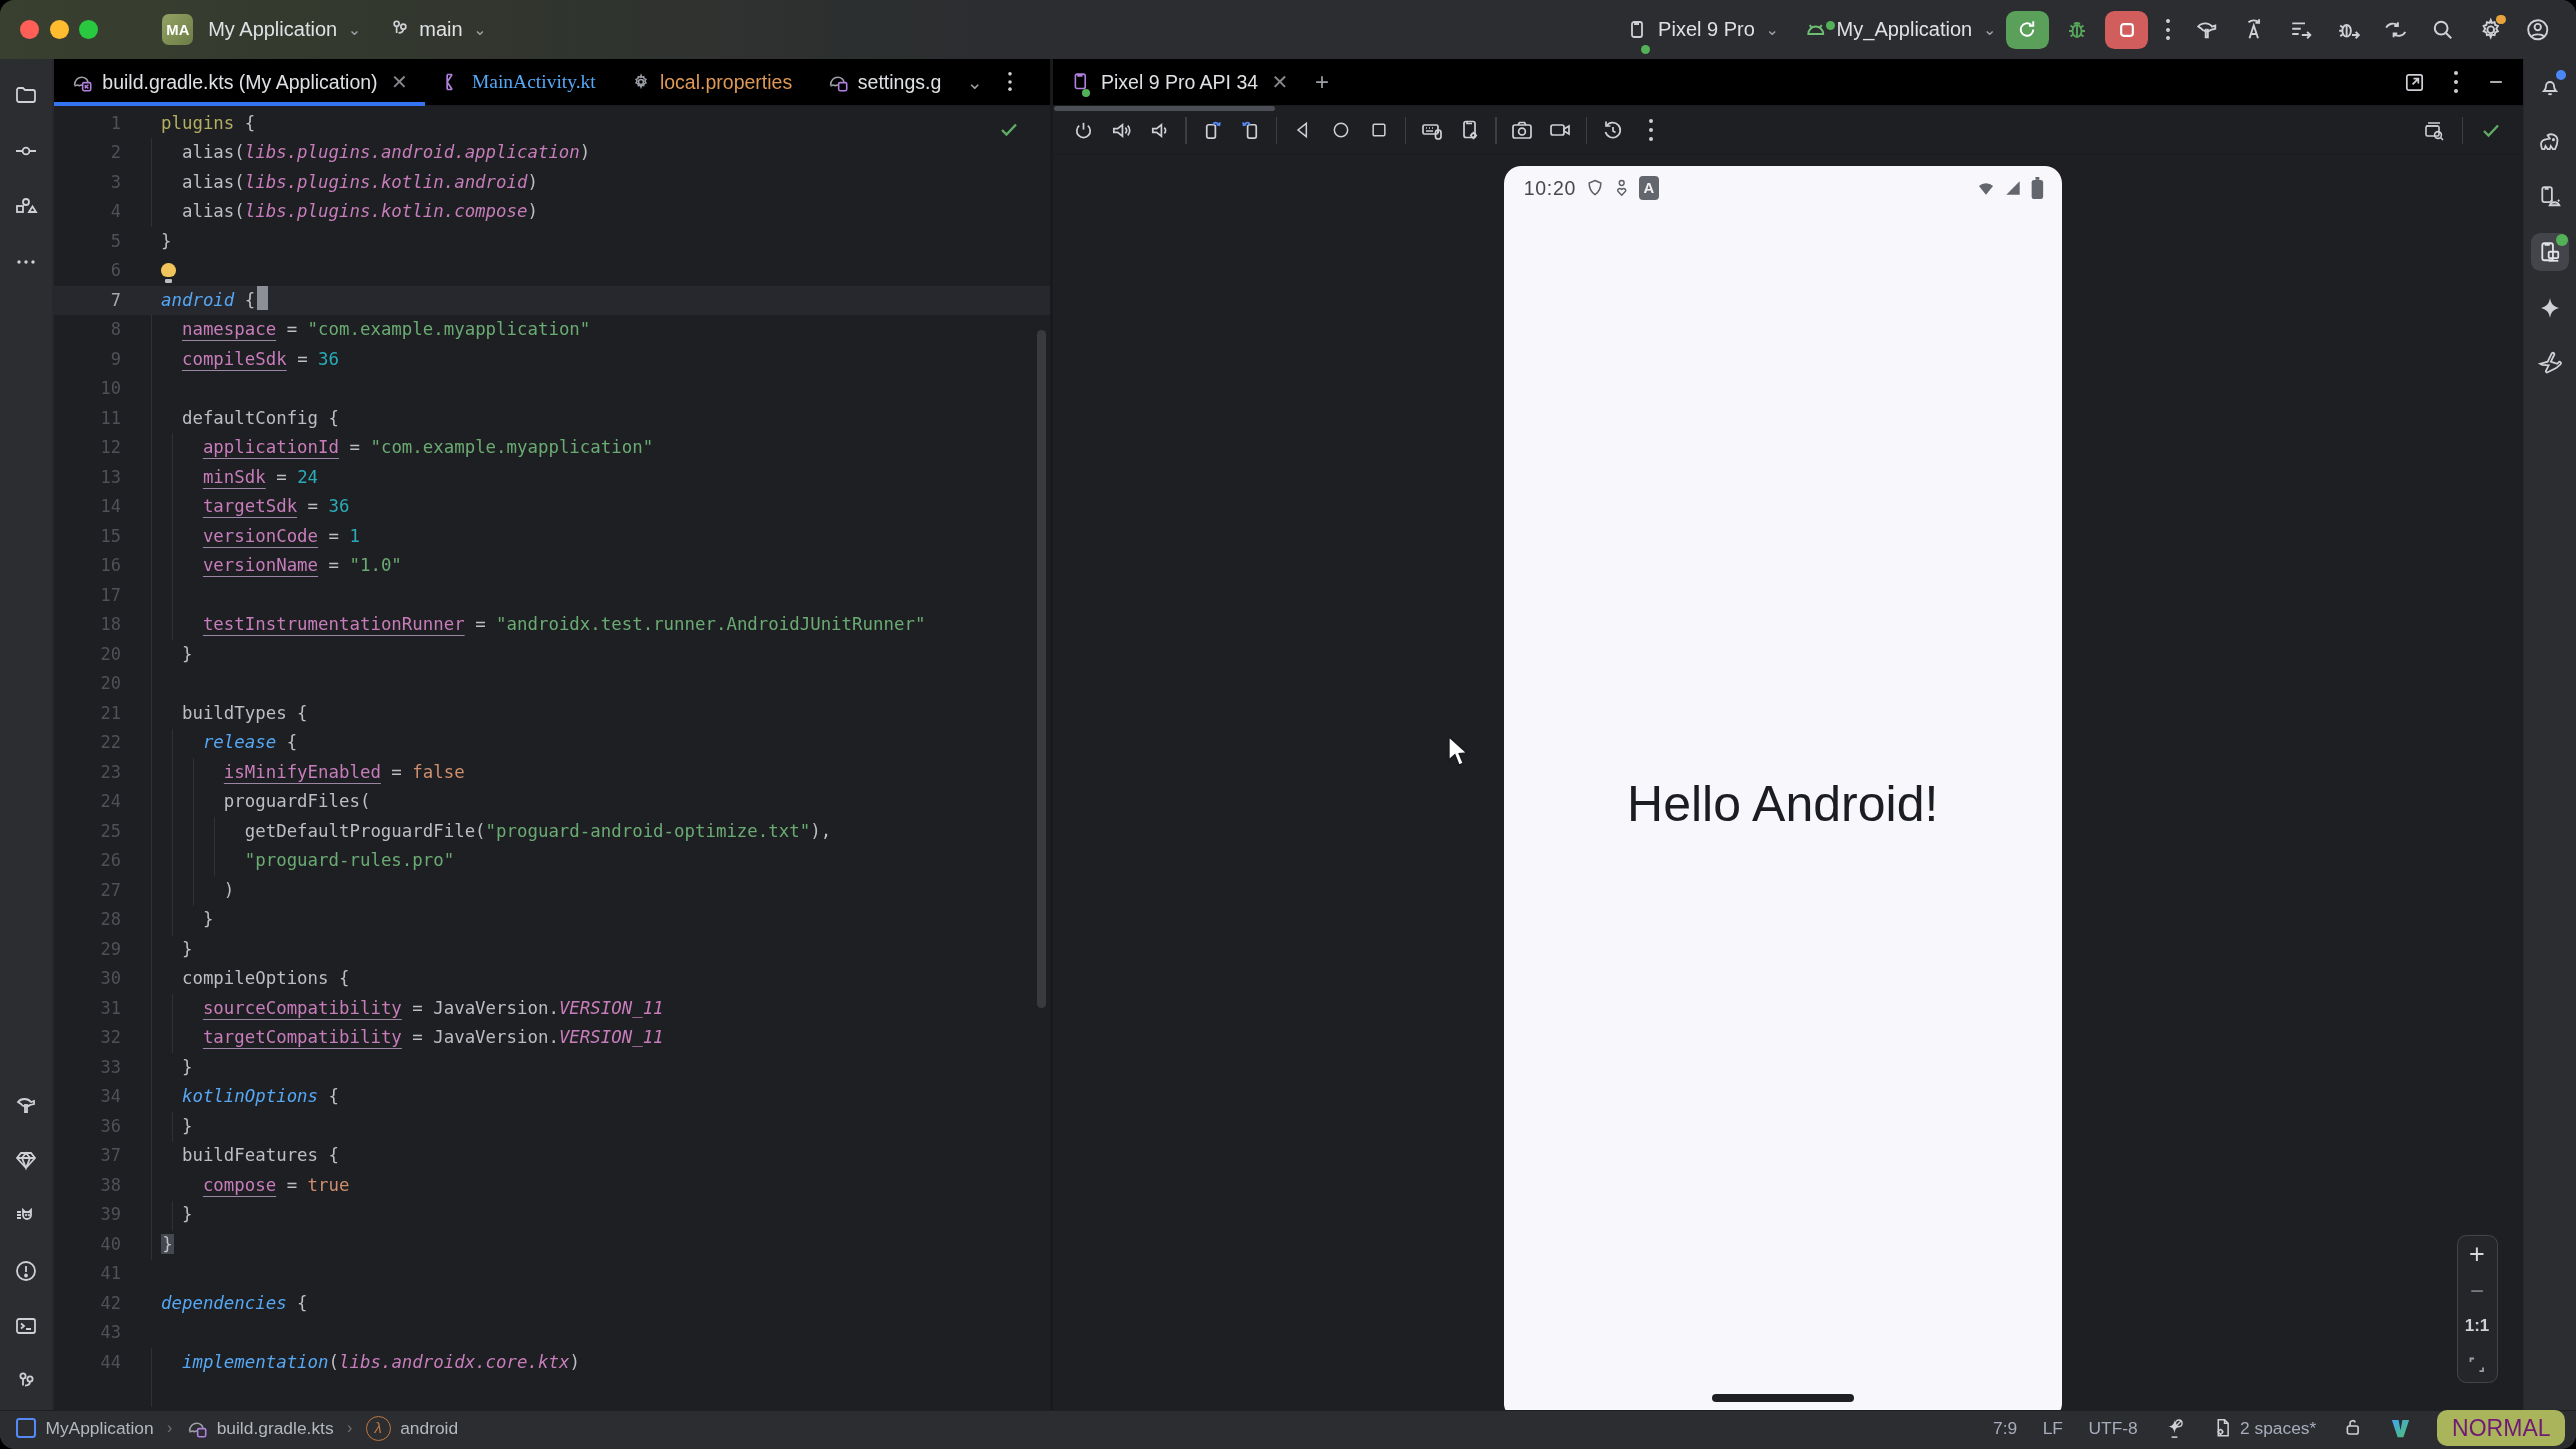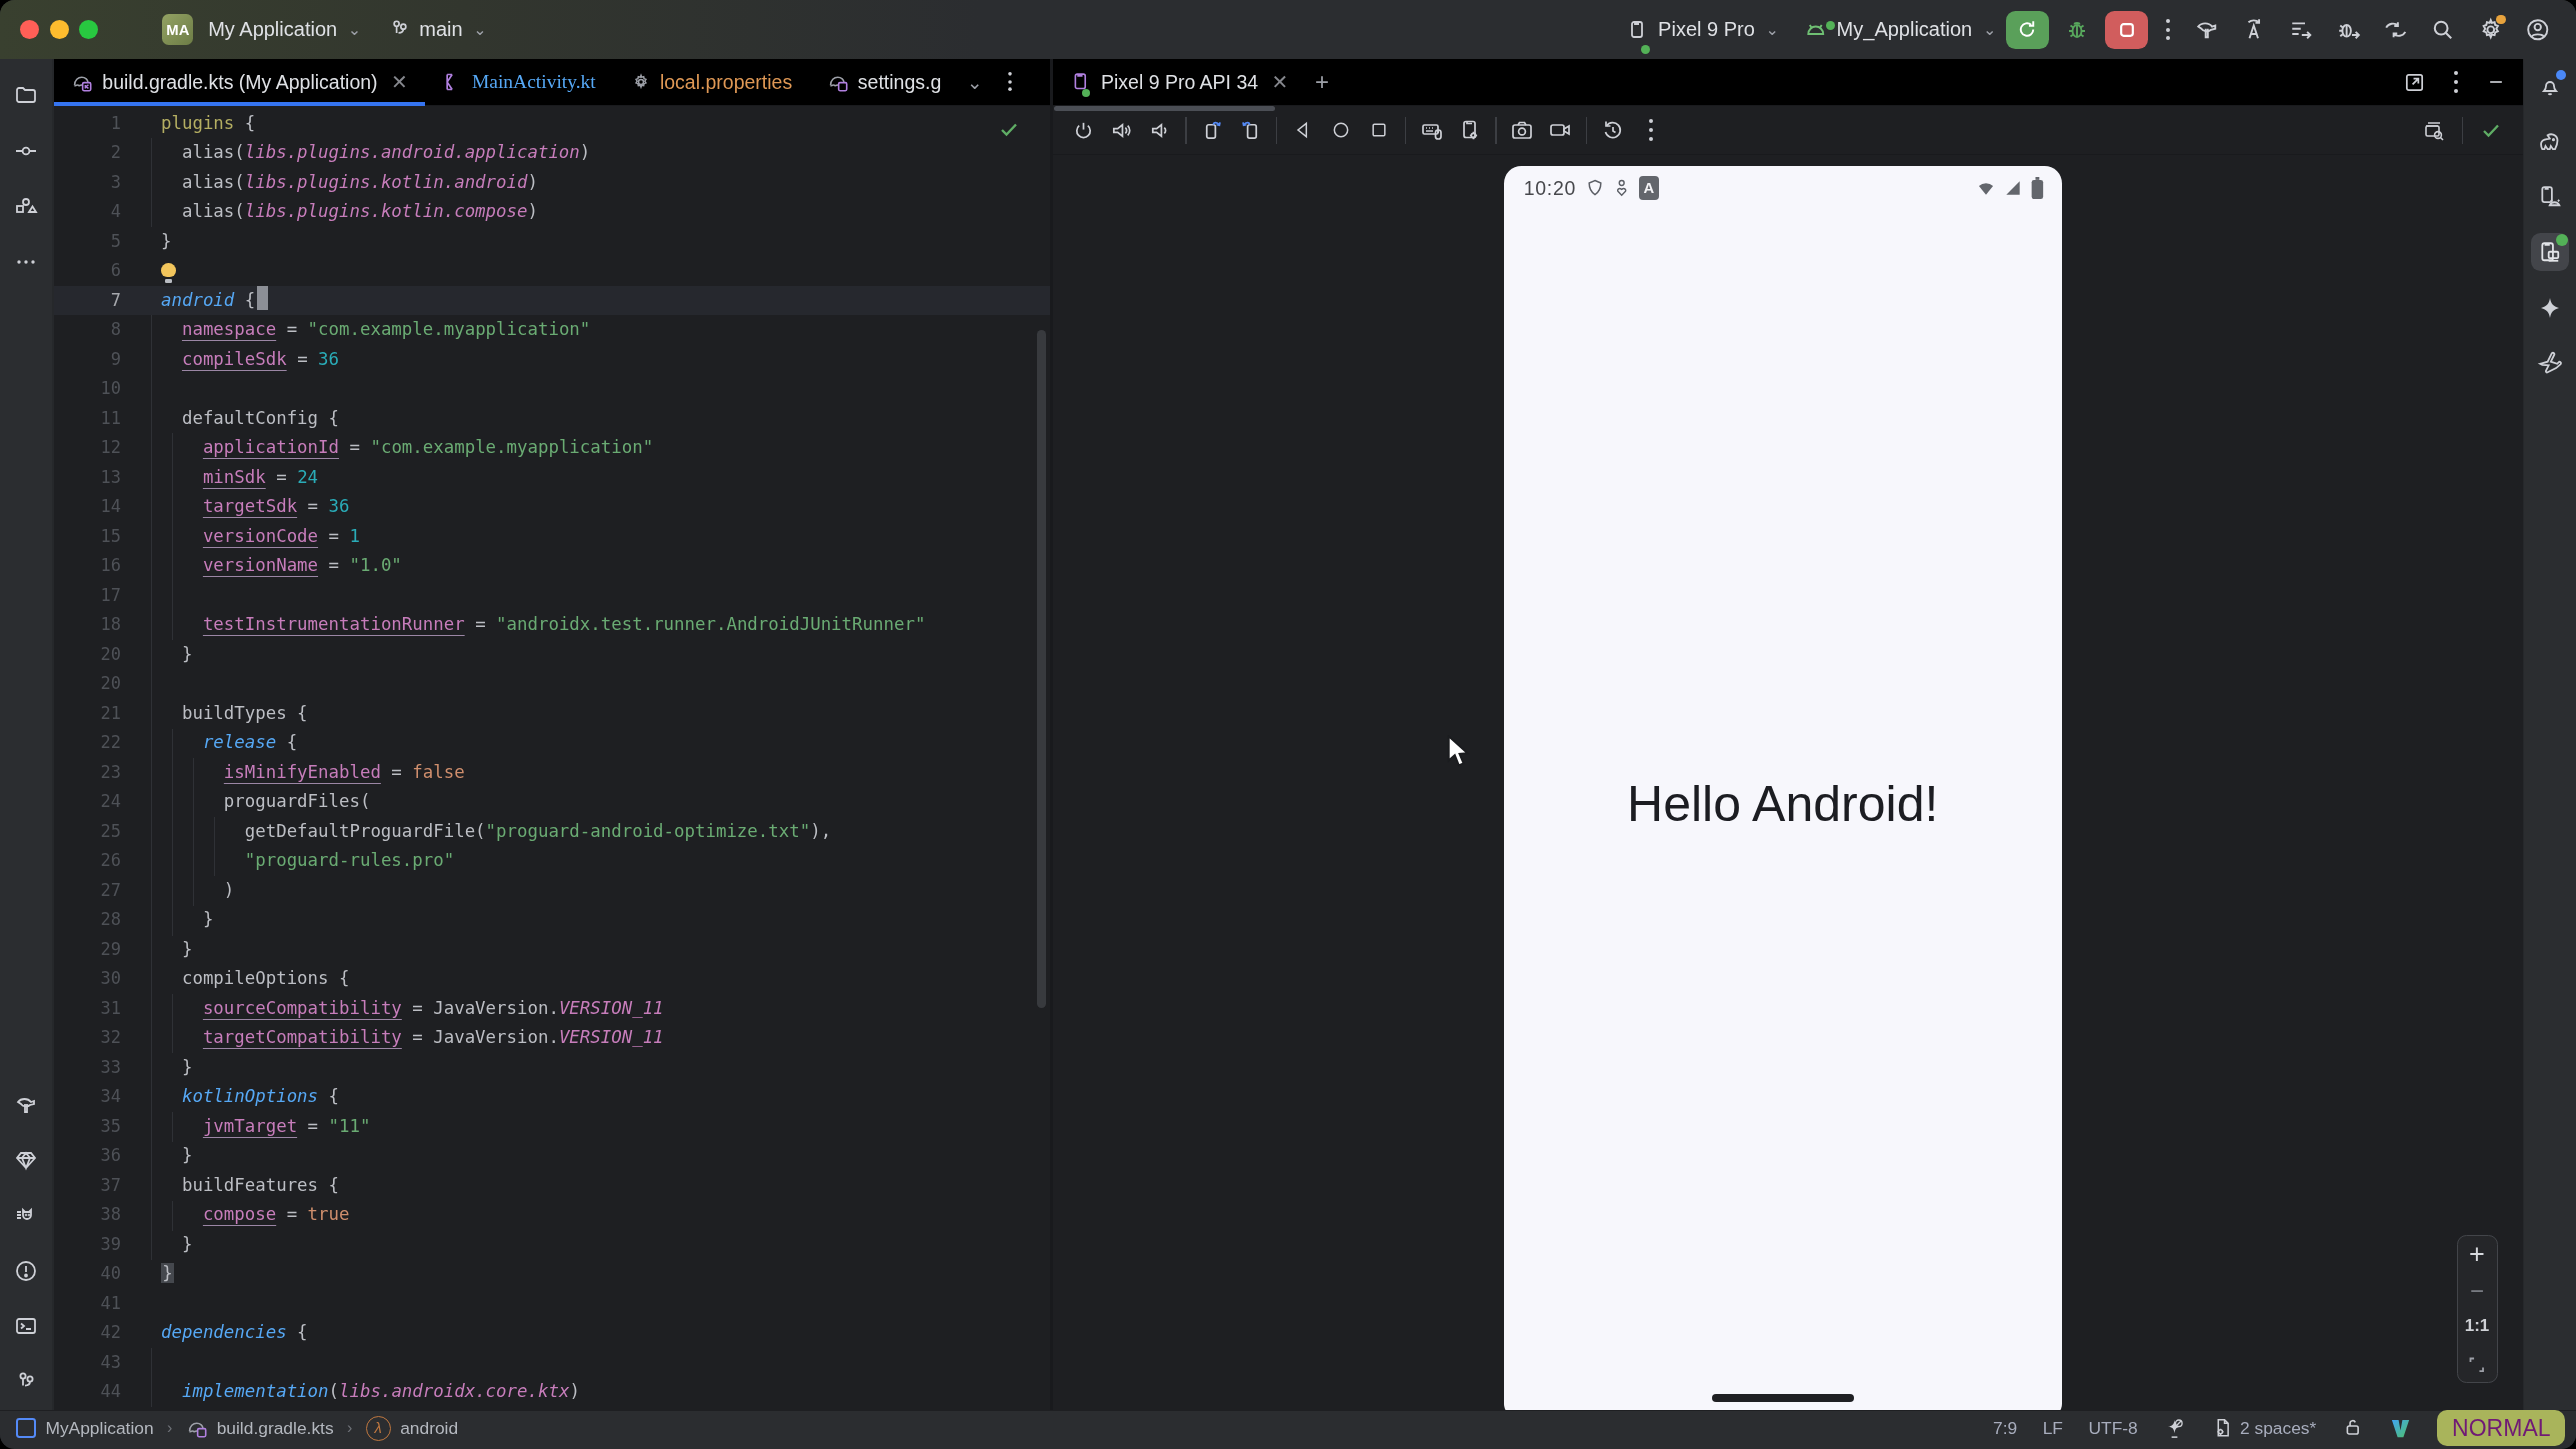--- a/index.html
+++ b/index.html
@@ -366,21 +366,20 @@
             <div class="code-line"><span class="ln">25</span><span class="code-text"><span class="t-p">        getDefaultProguardFile(</span><span class="t-str">"proguard-android-optimize.txt"</span><span class="t-p">),</span></span></div>
             <div class="code-line"><span class="ln">26</span><span class="code-text"><span class="t-p">        </span><span class="t-str">"proguard-rules.pro"</span></span></div>
             <div class="code-line"><span class="ln">27</span><span class="code-text"><span class="t-p">      )</span></span></div>
             <div class="code-line"><span class="ln">28</span><span class="code-text"><span class="t-p">    }</span></span></div>
             <div class="code-line"><span class="ln">29</span><span class="code-text"><span class="t-p">  }</span></span></div>
             <div class="code-line"><span class="ln">30</span><span class="code-text"><span class="t-p">  compileOptions {</span></span></div>
             <div class="code-line"><span class="ln">31</span><span class="code-text"><span class="t-p">    </span><span class="t-prop">sourceCompatibility</span><span class="t-p"> = JavaVersion.</span><span class="t-ref">VERSION_11</span></span></div>
             <div class="code-line"><span class="ln">32</span><span class="code-text"><span class="t-p">    </span><span class="t-prop">targetCompatibility</span><span class="t-p"> = JavaVersion.</span><span class="t-ref">VERSION_11</span></span></div>
             <div class="code-line"><span class="ln">33</span><span class="code-text"><span class="t-p">  }</span></span></div>
             <div class="code-line"><span class="ln">34</span><span class="code-text"><span class="t-p">  </span><span class="t-ext">kotlinOptions</span><span class="t-p"> {</span></span></div>
-            <div class="code-line"><span class="ln">35</span><span class="code-text"><span class="t-p">    </span><span class="t-prop">jvmTarget</span><span class="t-p"> = </span><span class="t-str">"11"</span></span></div>
             <div class="code-line"><span class="ln">36</span><span class="code-text"><span class="t-p">  }</span></span></div>
             <div class="code-line"><span class="ln">37</span><span class="code-text"><span class="t-p">  buildFeatures {</span></span></div>
             <div class="code-line"><span class="ln">38</span><span class="code-text"><span class="t-p">    </span><span class="t-prop">compose</span><span class="t-p"> = </span><span class="t-kw">true</span></span></div>
             <div class="code-line"><span class="ln">39</span><span class="code-text"><span class="t-p">  }</span></span></div>
             <div class="code-line"><span class="ln">40</span><span class="code-text"><span class="t-brace">}</span></span></div>
             <div class="code-line"><span class="ln">41</span><span class="code-text"></span></div>
             <div class="code-line"><span class="ln">42</span><span class="code-text"><span class="t-ext">dependencies</span><span class="t-p"> {</span></span></div>
             <div class="code-line"><span class="ln">43</span><span class="code-text"></span></div>
             <div class="code-line"><span class="ln">44</span><span class="code-text"><span class="t-p">  </span><span class="t-ext">implementation</span><span class="t-p">(</span><span class="t-ref">libs.androidx.core.ktx</span><span class="t-p">)</span></span></div>
           </div>

